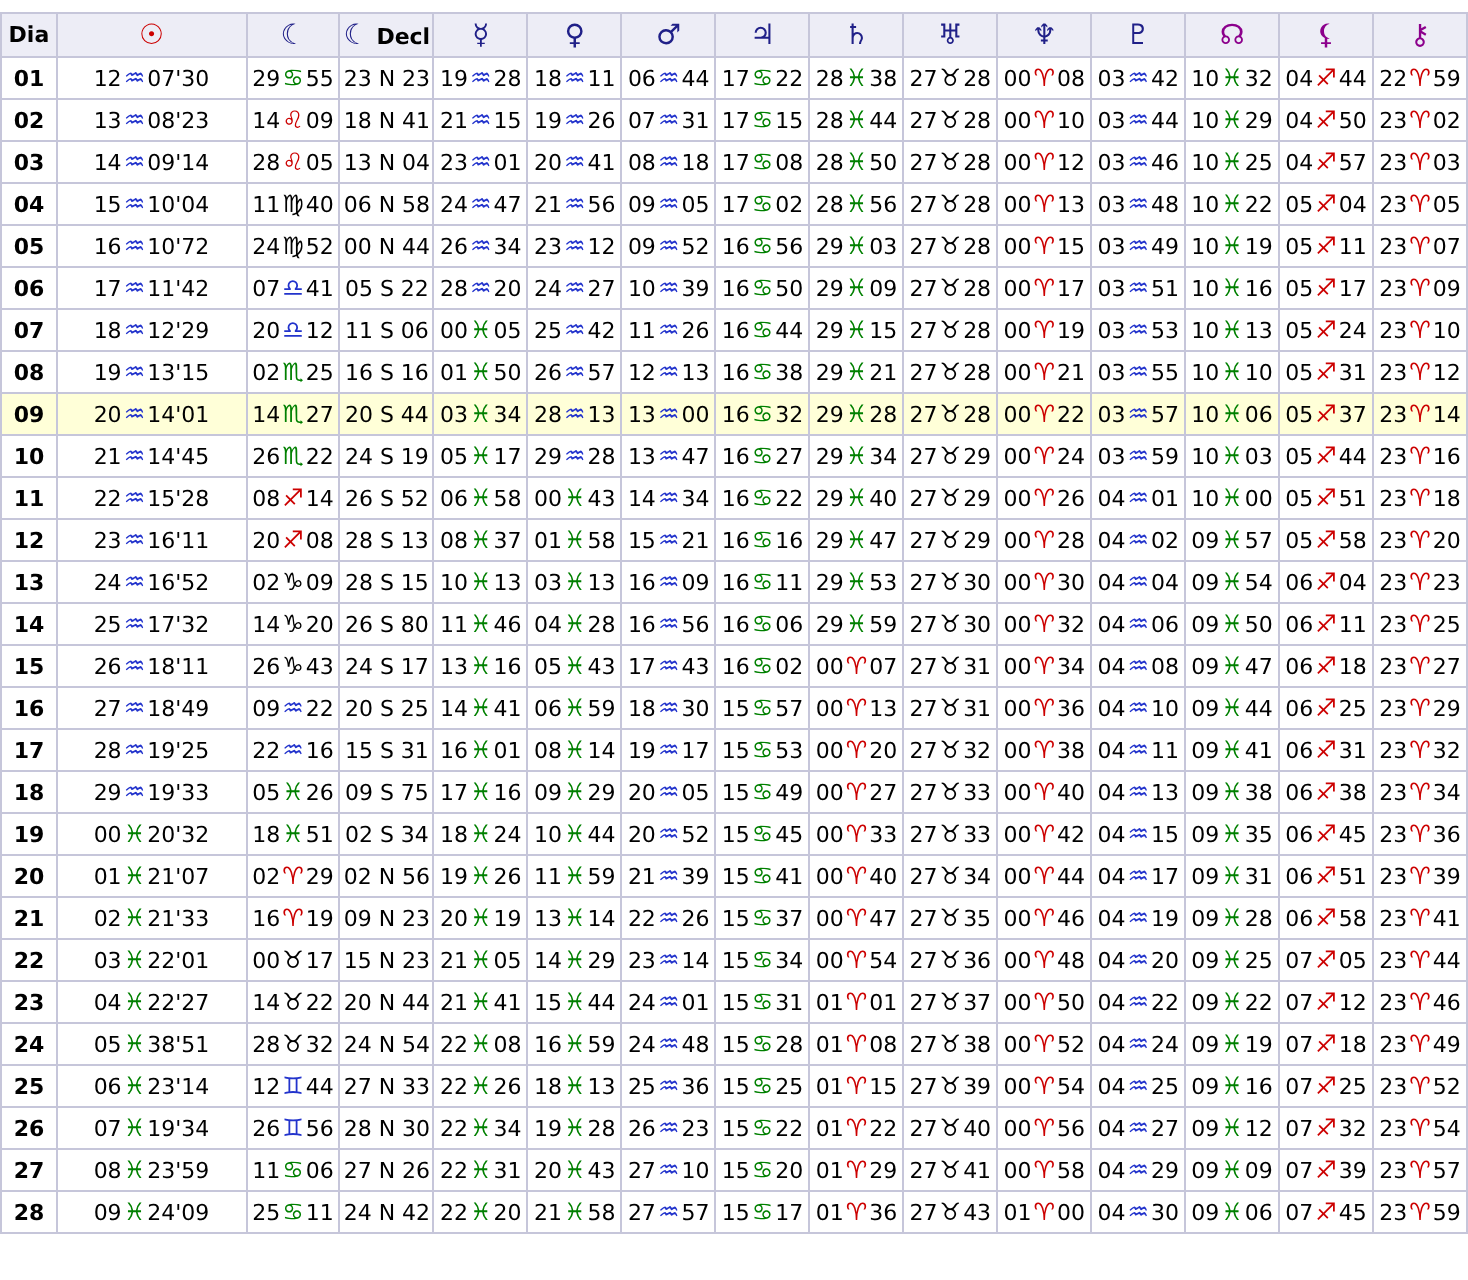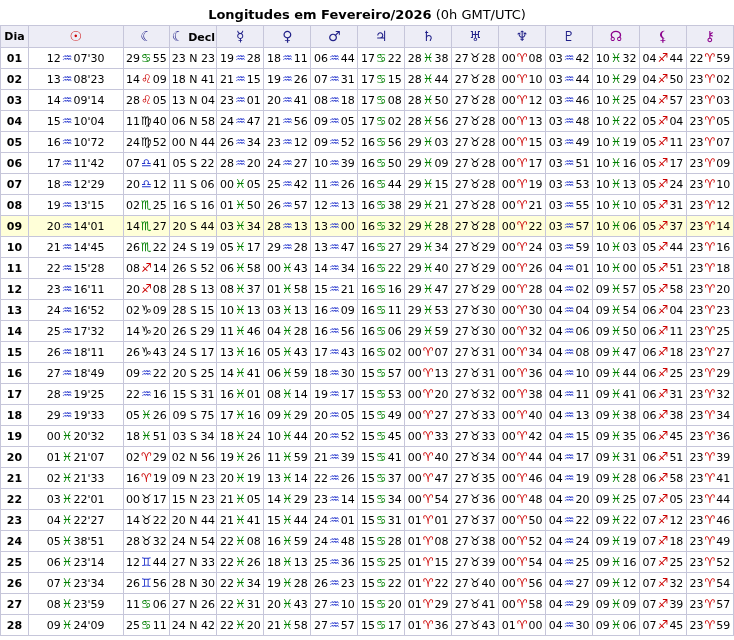--- a/index.html
+++ b/index.html
@@ -29,23 +29,20 @@
   .dia-col { font-weight:bold; font-size:11px; }
   .cellwrap { display:flex; align-items:center; justify-content:center; gap:1px; }
   .sg { font-weight:bold; font-size:12px; line-height:1; }
   .hg { font-weight:bold; font-size:14px; line-height:1; }
   .hlabel { font-size:11px; color:#000; }
 </style>
 </head>
 <body>
 
 <div class="page">
-  <div class="title">
-    <span class="t-bold">Longitudes em Fevereiro/2026</span><span> (0h GMT/UTC)</span>
-  </div>
   <table class="eph">
     <colgroup>
       <col style="width:28px">
         <col style="width:95px">
       <col style="width:47px">
         <col style="width:47px">
         <col style="width:47px">
       <col style="width:47px">
         <col style="width:47px">
         <col style="width:47px">
@@ -1321,21 +1318,21 @@
               <span>17'32</span>
             </span>
           </td>
           <td>
             <span class="cellwrap">
               <span>14</span>
               <span class="sg" style="color: rgb(0, 0, 0);">♑</span>
               <span>20</span>
             </span>
           </td>
-          <td>26 S 29</td>
+          <td>26 S 80</td>
           <td>
             <span class="cellwrap">
               <span>11</span>
               <span class="sg" style="color: rgb(0, 128, 0);">♓</span>
               <span>46</span>
             </span>
           </td>
           <td>
             <span class="cellwrap">
               <span>04</span>
@@ -1796,21 +1793,21 @@
               <span>20'32</span>
             </span>
           </td>
           <td>
             <span class="cellwrap">
               <span>18</span>
               <span class="sg" style="color: rgb(0, 128, 0);">♓</span>
               <span>51</span>
             </span>
           </td>
-          <td>03 S 34</td>
+          <td>02 S 34</td>
           <td>
             <span class="cellwrap">
               <span>18</span>
               <span class="sg" style="color: rgb(0, 128, 0);">♓</span>
               <span>24</span>
             </span>
           </td>
           <td>
             <span class="cellwrap">
               <span>10</span>
@@ -2451,21 +2448,21 @@
               <span>52</span>
             </span>
           </td>
         </tr>
         <tr>
           <td class="dia-col">26</td>
           <td>
             <span class="cellwrap">
               <span>07</span>
               <span class="sg" style="color: rgb(0, 128, 0);">♓</span>
-              <span>23'34</span>
+              <span>19'34</span>
             </span>
           </td>
           <td>
             <span class="cellwrap">
               <span>26</span>
               <span class="sg" style="color: rgb(34, 51, 204);">♊</span>
               <span>56</span>
             </span>
           </td>
           <td>28 N 30</td>

